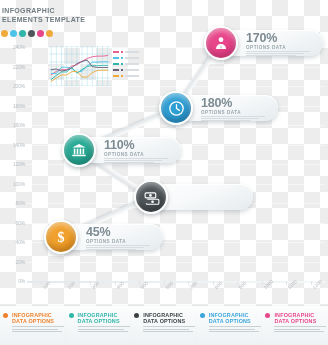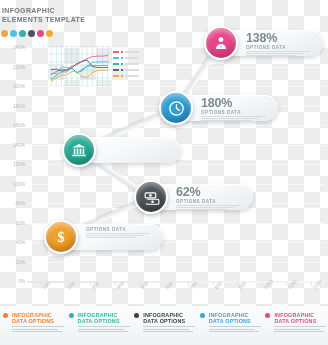--- a/index.html
+++ b/index.html
@@ -212,21 +212,21 @@
 
 
   <div id="flow">
       <div class="conn" style="left: 221px; top: 40.5px; width: 79.0569px; transform: rotate(124.695deg);"></div>
       <div class="conn" style="left: 176px; top: 105.5px; width: 105.702px; transform: rotate(156.588deg);"></div>
       <div class="conn" style="left: 79px; top: 147.5px; width: 85.9826px; transform: rotate(33.1356deg);"></div>
       <div class="conn" style="left: 151px; top: 194.5px; width: 98.4886px; transform: rotate(156.038deg);"></div>
       <div class="pill" style="left: 204px; top: 26px;">
         <div class="bar"></div>
         <div class="txt">
-          <div class="pct">138%</div>
+          <div class="pct">170%</div>
           <div class="sub">OPTIONS DATA</div>
           <div class="lines">
             <span style="width: 64px;"></span>
             <span style="width: 58px;"></span>
             <span style="width: 50px;"></span>
           </div>
         </div>
         <div class="circ" style="background: radial-gradient(circle at 34% 28%, rgb(232, 70, 138) 0%, rgb(232, 70, 138) 42%, rgb(199, 45, 111) 100%);">
           <span style="display: flex;">
             <svg width="16" height="16" viewBox="0 0 24 24">
@@ -252,58 +252,59 @@
           <span style="display: flex;">
             <svg width="17" height="17" viewBox="0 0 24 24">
               <circle cx="12" cy="12" r="9.4" fill="none" stroke="#ffffff" stroke-width="1.8"></circle>
               <path d="M12 6.4V12l4 2.6" fill="none" stroke="#ffffff" stroke-width="1.8" stroke-linecap="round"></path>
             </svg>
           </span>
         </div>
       </div>
       <div class="pill" style="left: 62px; top: 133px;">
         <div class="bar"></div>
+        <div class="txt">
+          <div class="pct">110%</div>
+          <div class="sub">OPTIONS DATA</div>
+          <div class="lines">
+            <span style="width: 64px;"></span>
+            <span style="width: 58px;"></span>
+            <span style="width: 50px;"></span>
+          </div>
+        </div>
         <div class="circ" style="background: radial-gradient(circle at 34% 28%, rgb(42, 171, 150) 0%, rgb(42, 171, 150) 42%, rgb(20, 128, 111) 100%);">
           <span style="display: flex;">
             <svg width="16" height="16" viewBox="0 0 24 24">
               <path d="M12 3L22 8.2H2z" fill="#ffffff"></path>
               <rect x="4.2" y="10" width="2.3" height="8" fill="#ffffff"></rect>
               <rect x="8.6" y="10" width="2.3" height="8" fill="#ffffff"></rect>
               <rect x="13" y="10" width="2.3" height="8" fill="#ffffff"></rect>
               <rect x="17.4" y="10" width="2.3" height="8" fill="#ffffff"></rect>
               <rect x="2" y="19" width="20" height="2.3" fill="#ffffff"></rect>
             </svg>
           </span>
         </div>
       </div>
       <div class="pill" style="left: 134px; top: 180px;">
         <div class="bar"></div>
-        <div class="txt">
-          <div class="pct">62%</div>
-          <div class="sub">OPTIONS DATA</div>
-          <div class="lines">
-            <span style="width: 64px;"></span>
-            <span style="width: 58px;"></span>
-            <span style="width: 50px;"></span>
-          </div>
-        </div>
         <div class="circ" style="background: radial-gradient(circle at 34% 28%, rgb(78, 84, 88) 0%, rgb(78, 84, 88) 42%, rgb(43, 48, 51) 100%);">
           <span style="display: flex;">
             <svg width="17" height="17" viewBox="0 0 24 24">
               <rect x="3" y="5.5" width="15" height="7" rx="1.4" fill="none" stroke="#ffffff" stroke-width="1.6"></rect>
               <circle cx="10.5" cy="9" r="1.9" fill="#ffffff"></circle>
               <path d="M6 14.5h15a1.4 1.4 0 0 1 1.4 1.4v4.2a1.4 1.4 0 0 1-1.4 1.4H6a1.4 1.4 0 0 1-1.4-1.4" fill="none" stroke="#ffffff" stroke-width="1.6"></path>
               <circle cx="13.5" cy="18" r="1.9" fill="#ffffff"></circle>
             </svg>
           </span>
         </div>
       </div>
       <div class="pill" style="left: 44px; top: 220px;">
         <div class="bar"></div>
         <div class="txt">
+          <div class="pct">45%</div>
           <div class="sub">OPTIONS DATA</div>
           <div class="lines">
             <span style="width: 64px;"></span>
             <span style="width: 58px;"></span>
             <span style="width: 50px;"></span>
           </div>
         </div>
         <div class="circ" style="background: radial-gradient(circle at 34% 28%, rgb(240, 160, 44) 0%, rgb(240, 160, 44) 42%, rgb(204, 122, 13) 100%);">
           <span style="display: flex;">
             <svg width="16" height="16" viewBox="0 0 24 24">

